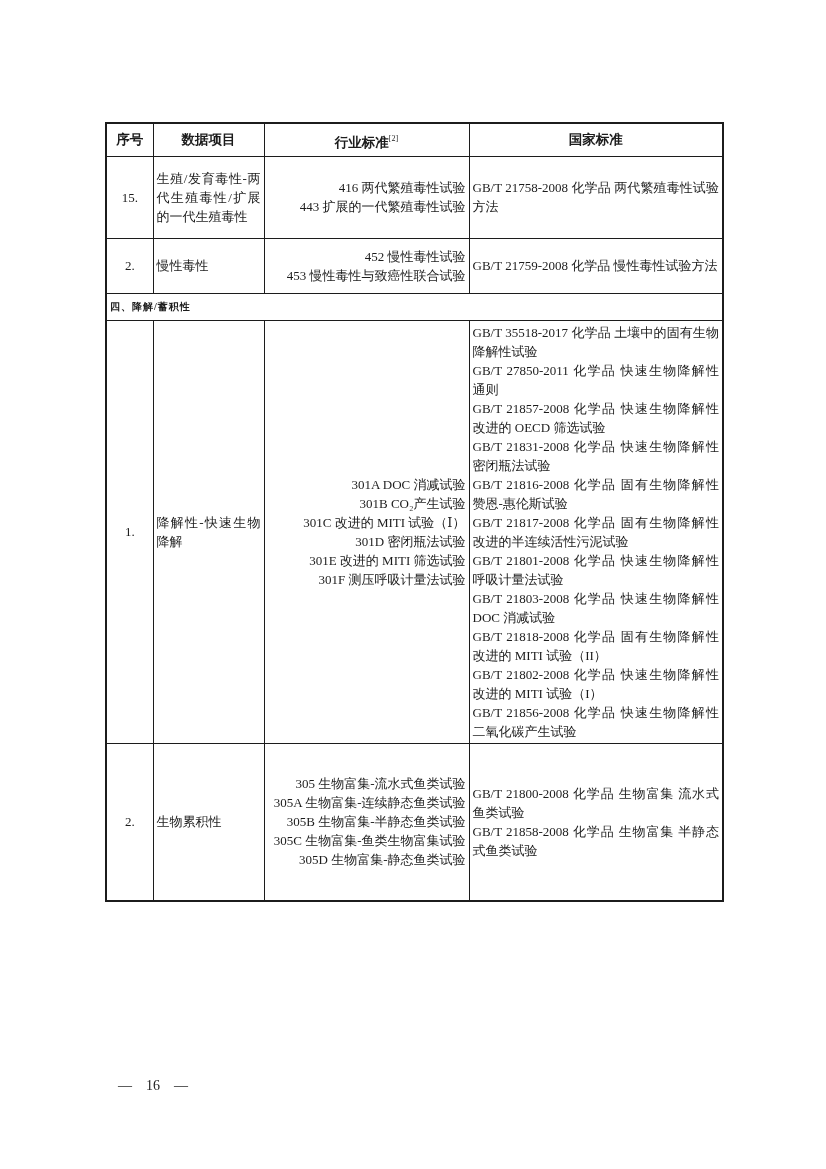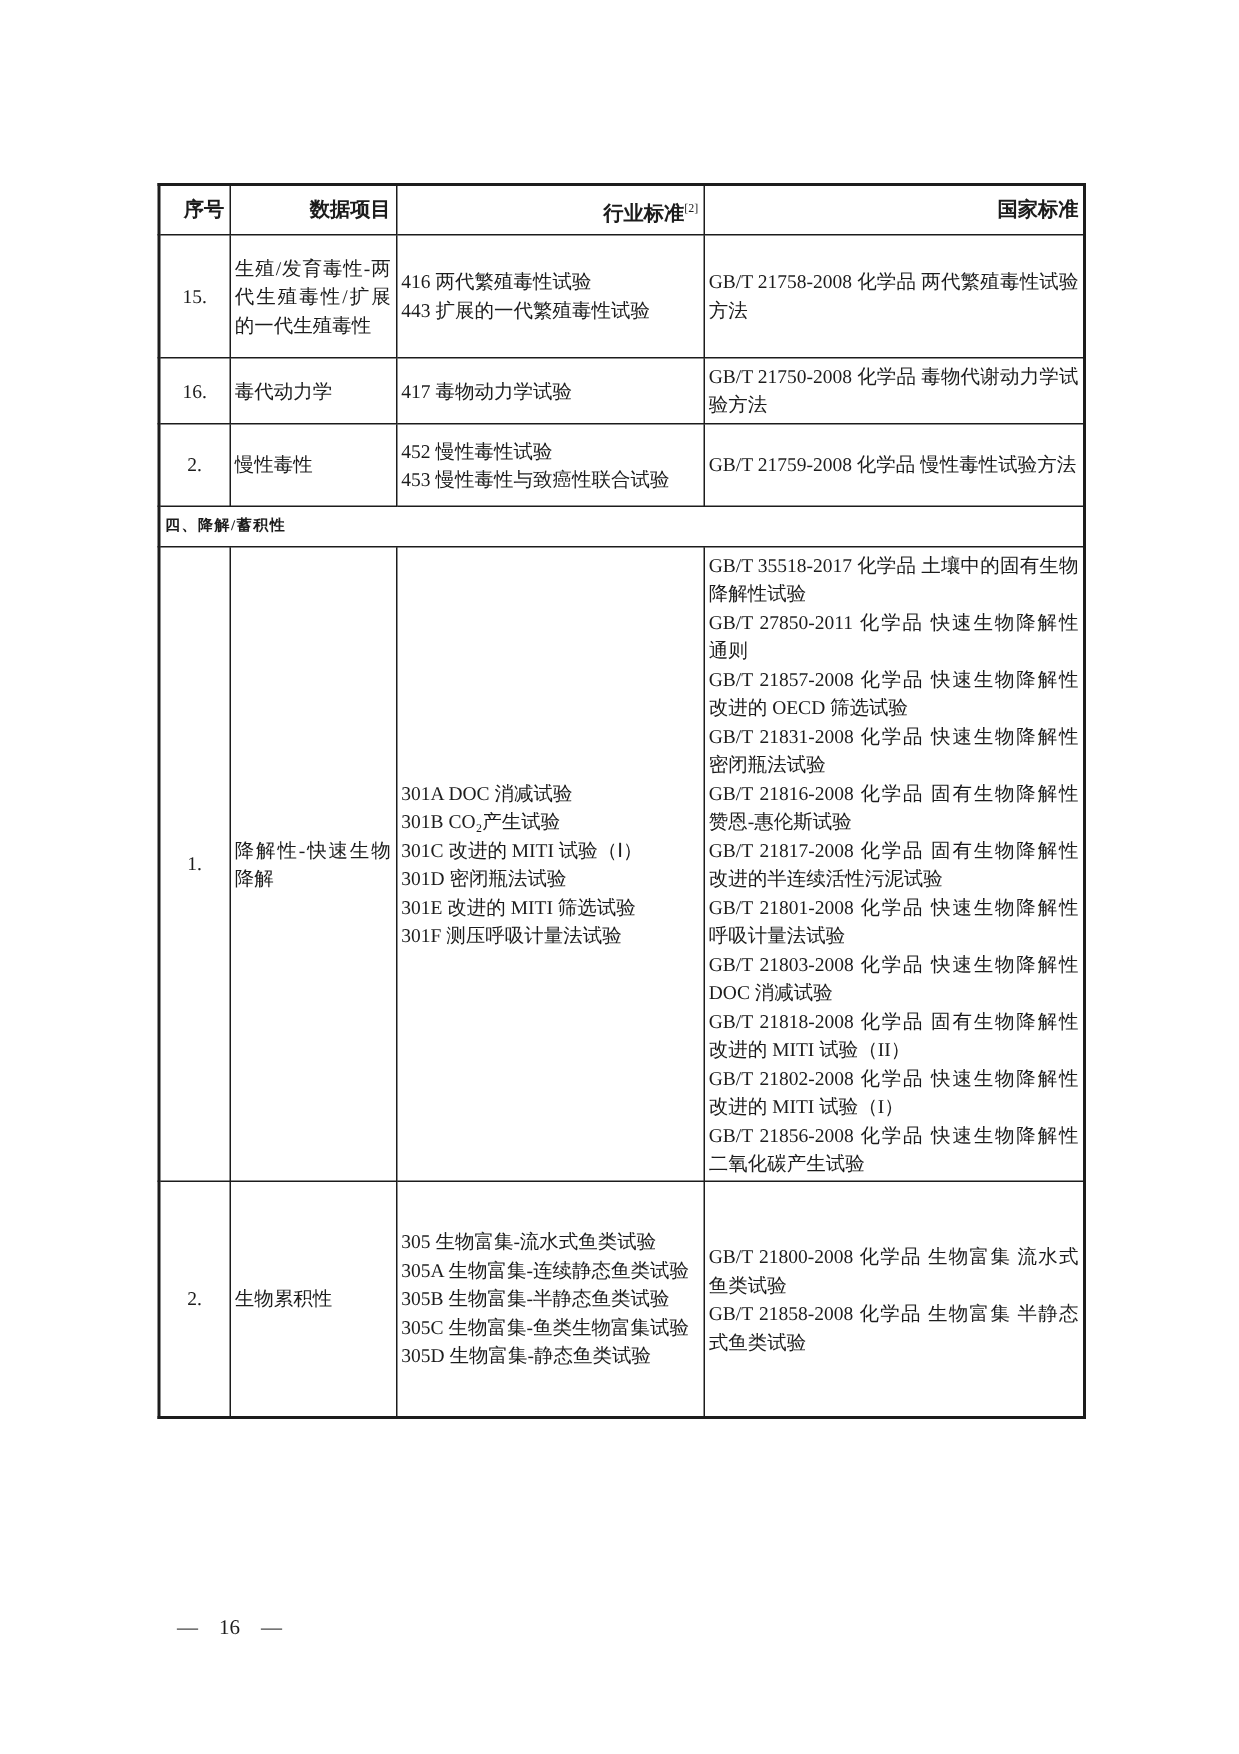--- a/index.html
+++ b/index.html
@@ -26,29 +26,29 @@
     padding: 2px 3px;
     overflow: hidden;
   }
   col.c-num  { width: 47px; }
   col.c-item { width: 111px; }
   col.c-ind  { width: 205px; }
   col.c-nat  { width: 254px; }
 
   .doc-table th {
     font-weight: bold;
-    text-align: right;
+    text-align: center;
     height: 33px;
     font-size: 13.5px;
   }
   th sup { font-size: 8px; font-weight: normal; vertical-align: super; }
 
   .cell-num { text-align: center; }
   .cell-item { text-align: justify; text-justify: inter-ideograph; }
-  .cell-ind { text-align: left; font-family: Liberation Serif, serif; }
+  .cell-ind { text-align: right; }
   .cell-nat { text-align: justify; text-justify: inter-ideograph; }
   .line { display: block; }
 
   tr.r-15 { height: 82px; }
   tr.r-16 { height: 44px; }
   tr.r-17 { height: 55px; }
   tr.r-18 { height: 56px; }
   tr.r-section { height: 27px; }
   tr.r-1 { height: 417px; }
   tr.r-2 { height: 158px; }
@@ -95,30 +95,20 @@
       <td class="cell-item">生殖/发育毒性-两代生殖毒性/扩展的一代生殖毒性</td>
       <td class="cell-ind">
         <span class="line">416 两代繁殖毒性试验</span>
         <span class="line">443 扩展的一代繁殖毒性试验</span>
       </td>
       <td class="cell-nat">
         <span class="line">GB/T 21758-2008 化学品 两代繁殖毒性试验方法</span>
       </td>
     </tr>
 
-    <tr class="r-16">
-      <td class="cell-num">16.</td>
-      <td class="cell-item">毒代动力学</td>
-      <td class="cell-ind">
-        <span class="line">417 毒物动力学试验</span>
-      </td>
-      <td class="cell-nat">
-        <span class="line">GB/T 21750-2008 化学品 毒物代谢动力学试验方法</span>
-      </td>
-    </tr>
 
     <tr class="r-17">
       <td class="cell-num">2.</td>
       <td class="cell-item">慢性毒性</td>
       <td class="cell-ind">
         <span class="line">452 慢性毒性试验</span>
         <span class="line">453 慢性毒性与致癌性联合试验</span>
       </td>
       <td class="cell-nat">
         <span class="line">GB/T 21759-2008 化学品 慢性毒性试验方法</span>

